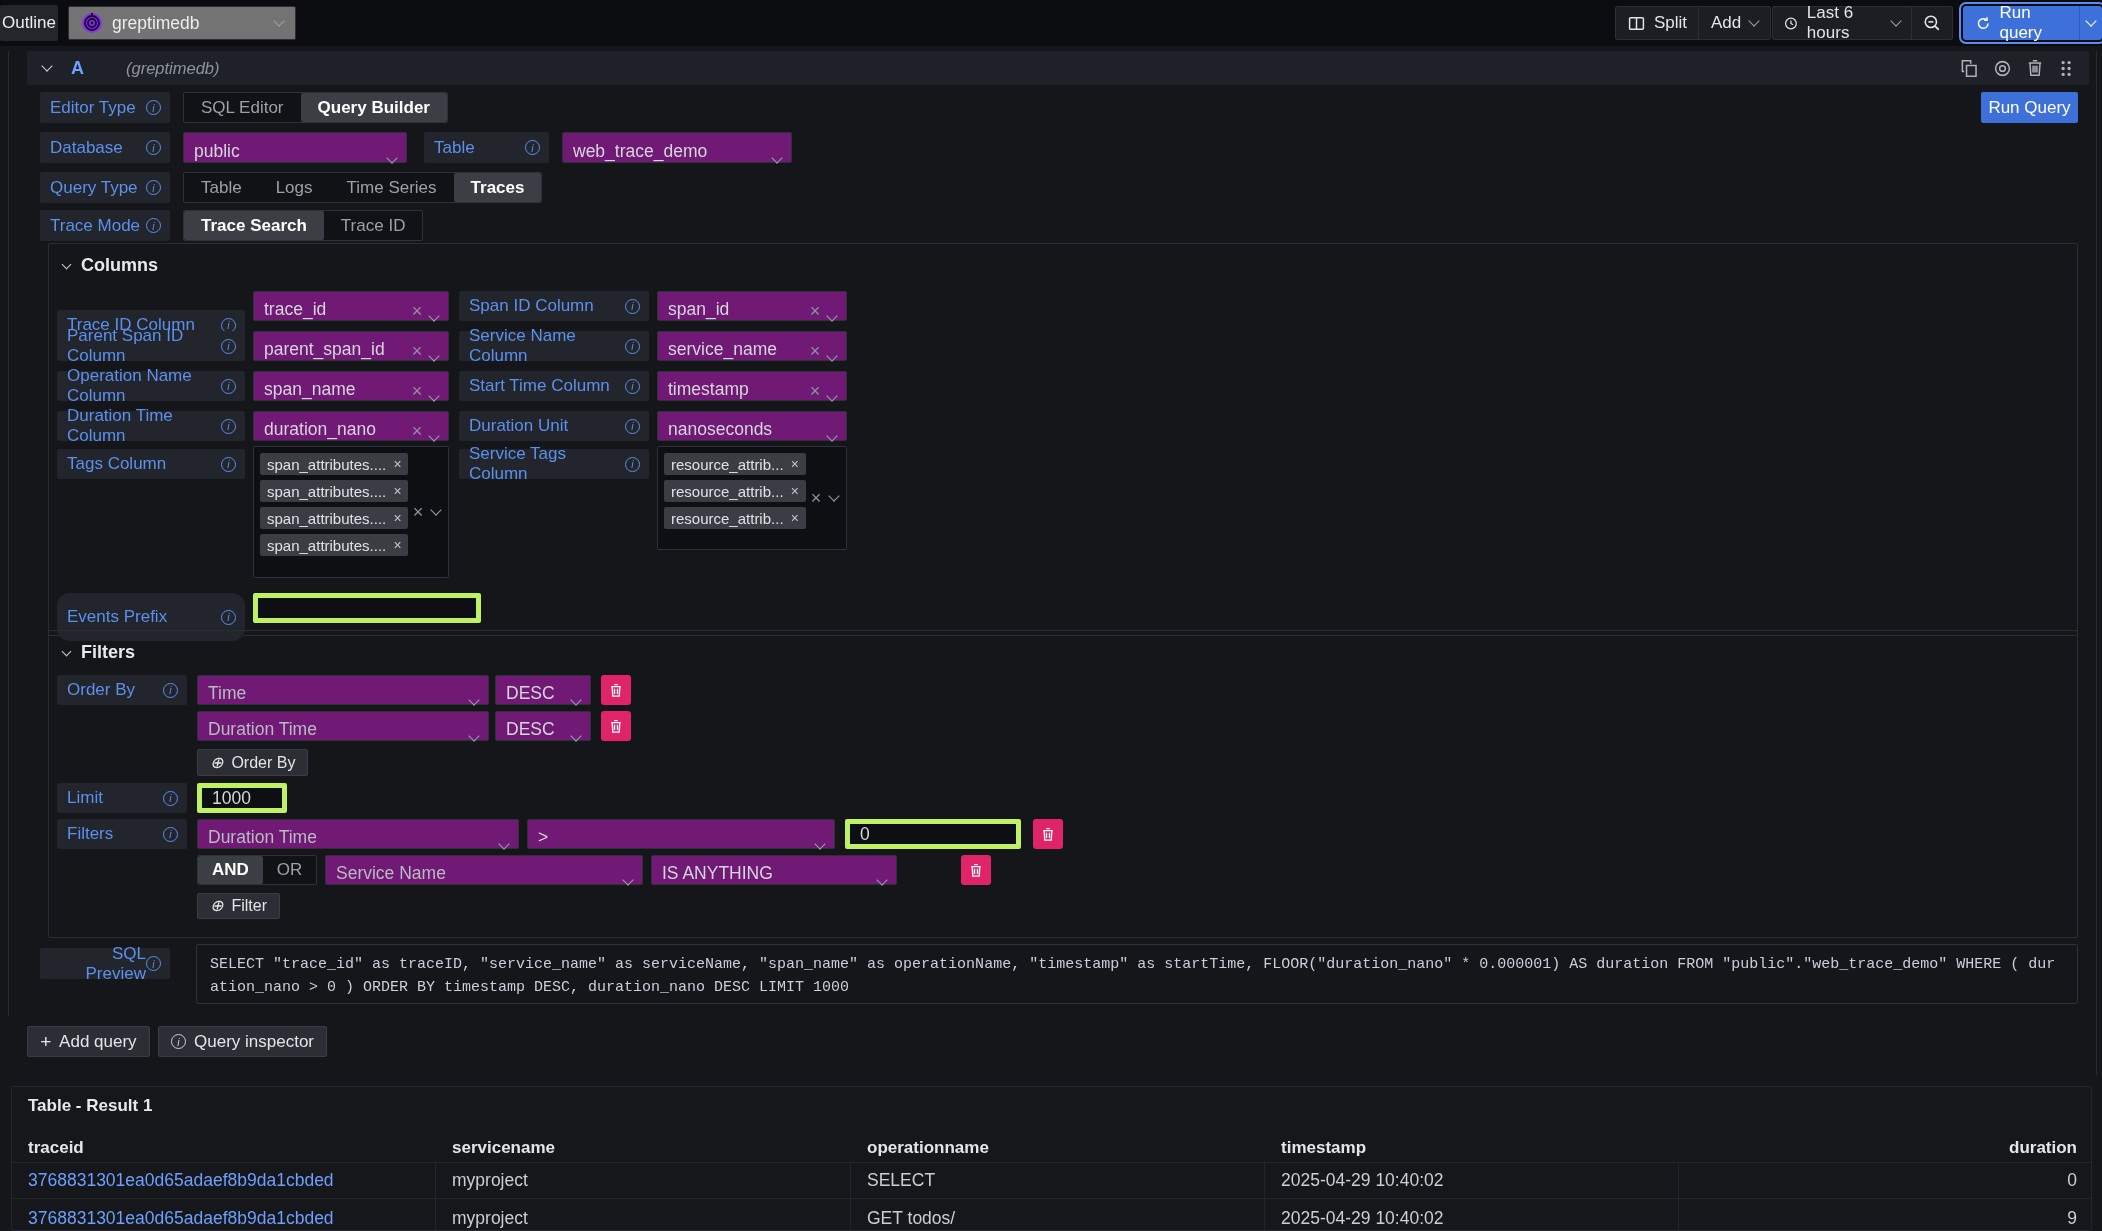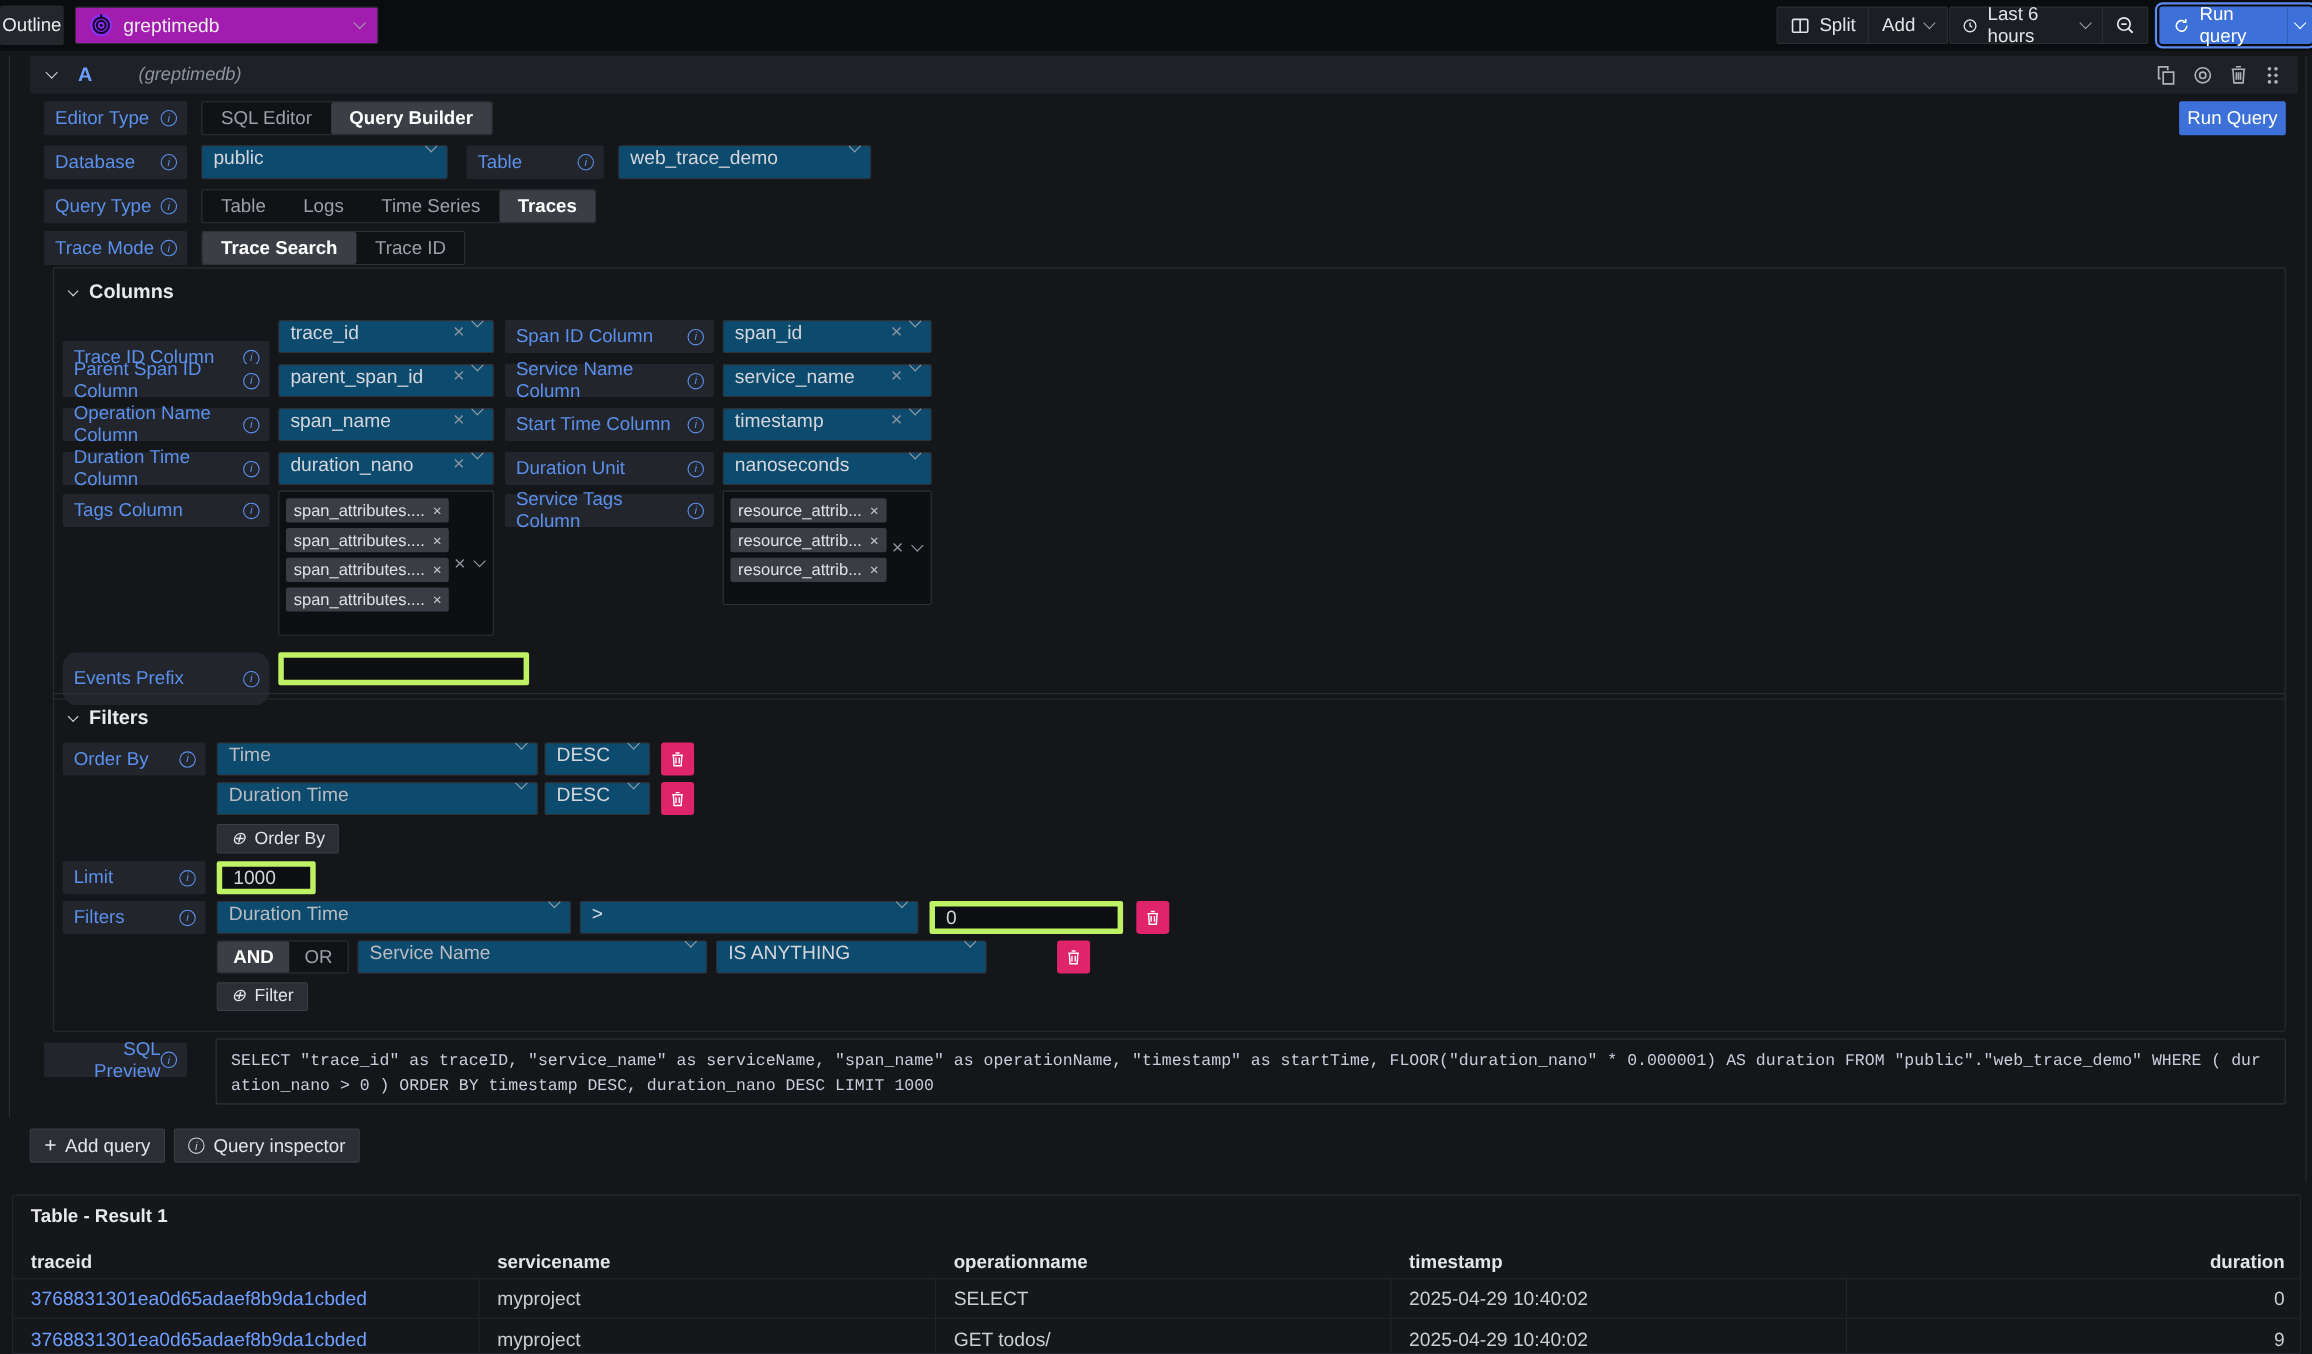--- a/index.html
+++ b/index.html
@@ -7,21 +7,21 @@
   #app {
     position:relative; width:2102px; height:1231px; overflow:hidden;
     background:#141619; font-family:"Liberation Sans", sans-serif; color:#d5d6db;
   }
   .abs { position:absolute; }
 
   
   .topbar { position:absolute; left:0; top:0; width:2102px; height:46px; background:#0b0c0f; }
   .outline-btn { position:absolute; left:0; top:5px; width:58px; height:36px; background:#24262c;
     color:#eaebee; font-size:17px; font-weight:500; display:flex; align-items:center; justify-content:center; border-radius:2px; }
-  .ds-picker { position:absolute; left:68px; top:6px; width:276px; height:34px; background:#a21caf;
+  .ds-picker { position:absolute; left:68px; top:6px; width:228px; height:34px; background:#737373;
     border:1px solid #2c2f35; border-radius:2px; display:flex; align-items:center; gap:9px; padding:0 12px; font-size:17.5px; color:#eceded; }
   .tbtn { position:absolute; top:6px; height:34px; background:#1b1e23; border:1px solid #2c2f35; border-radius:2px;
     display:flex; align-items:center; gap:9px; padding:0 12px; color:#e3e4e8; font-size:17px; font-weight:500; }
   .tgroup { position:absolute; top:6px; height:34px; background:#1b1e23; border:1px solid #2c2f35; border-radius:2px;
     display:flex; align-items:stretch; color:#e3e4e8; font-size:17px; font-weight:500; }
   .tgroup .seg { display:flex; align-items:center; gap:9px; padding:0 11px; }
   .tgroup .divider { width:1px; background:#2c2f35; }
   .runq { position:absolute; left:1963px; top:6px; height:34px; display:flex; align-items:stretch;
     background:#3D71D9; border-radius:3px; box-shadow:0 0 0 2px #0b0c0f, 0 0 0 4px #5d8bf0; }
   .runq .main { display:flex; align-items:center; gap:9px; padding:0 13px; color:#fff; font-size:17px; font-weight:500; }
@@ -35,21 +35,21 @@
   .xmark::before { content:"×"; }
   .info { width:15px; height:15px; border:1.3px solid currentColor; border-radius:50%; display:inline-flex;
     align-items:center; justify-content:center; font-size:10.5px; flex:none; }
   .info::before { content:"i"; }
   .flabel { display:flex; align-items:center; background:#22252b; color:#5b90ec; font-size:17px; font-weight:500;
     padding:0 9px 0 10px; border-radius:2px; }
   .flabel > span { flex:1; }
   .rgroup { display:flex; align-items:stretch; background:#101216; border:1px solid #2e3238; border-radius:2px; }
   .ropt { display:flex; align-items:center; padding:0 17px; color:#9ba1a9; font-size:17px; border-radius:2px; }
   .ropt.active { background:#3b3e45; color:#ffffff; font-weight:600; }
-  .sel { display:flex; align-items:flex-start; gap:8px; background:#0c4a6e; border:1px solid #2e3238; border-radius:2px;
+  .sel { display:flex; align-items:flex-end; gap:8px; background:#701a75; border:1px solid #2e3238; border-radius:2px;
     padding:0 10px; font-size:17.5px; color:#d5d6db; }
   .sel .grow { flex:1; }
   .inputbox { background:#0d0f13; border:5px solid #bef264; border-radius:2px; padding:0 10px;
     font-size:17.5px; color:#d5d6db; font-family:"Liberation Sans", sans-serif; width:100%; height:100%; outline:none; }
   .section { position:absolute; border:1px solid #2a2d33; border-radius:2px; }
   .sec-head { position:absolute; left:14px; top:11px; display:flex; align-items:center; gap:11px;
     color:#e8e9ec; font-size:18px; font-weight:600; }
   .sec-head .chev { margin-top:-3px; border-color:#cfd0d5; width:7px; height:7px; }
   .trash { background:#E0246A; border-radius:3px; display:flex; align-items:center; justify-content:center; }
   .btn-sec { display:inline-flex; align-items:center; gap:8px; background:#2b2e34; border:1px solid #3a3d44;

